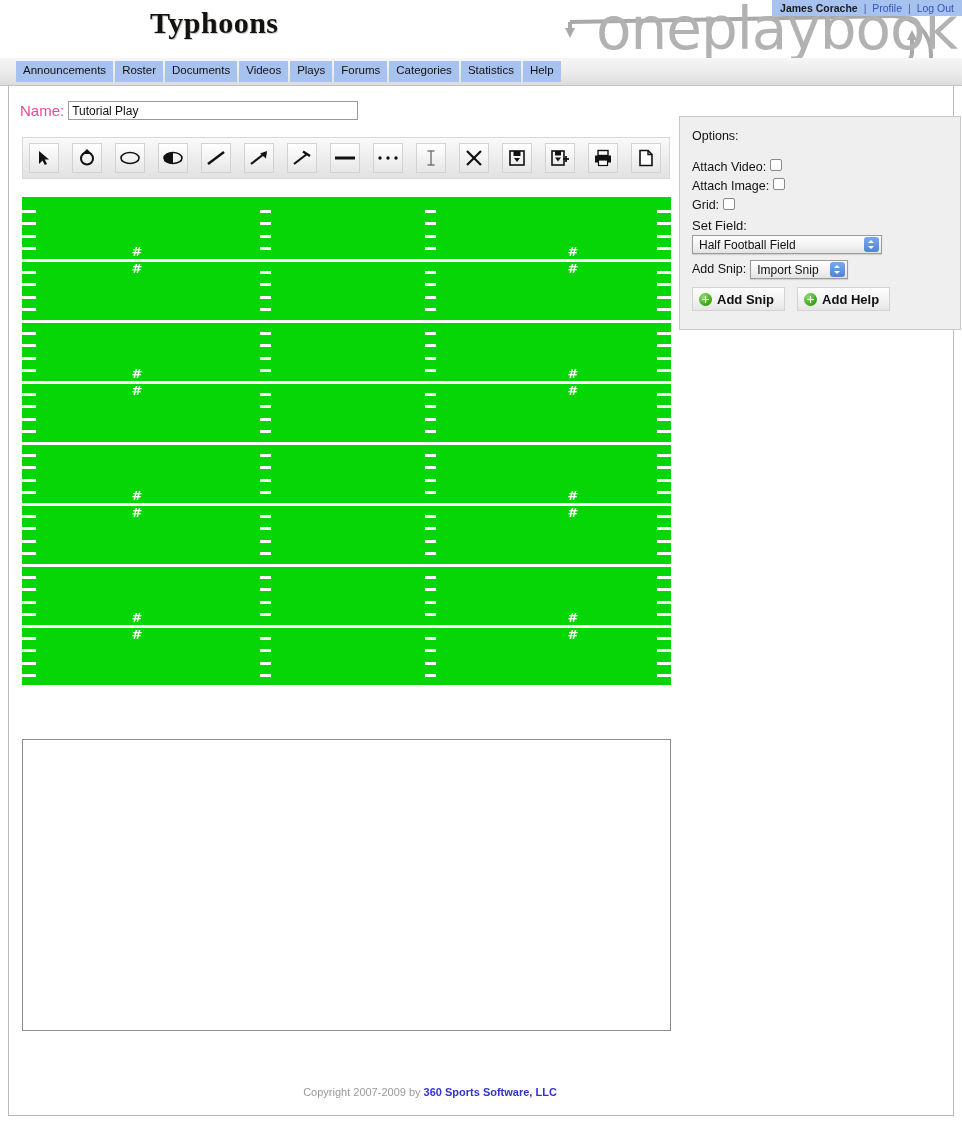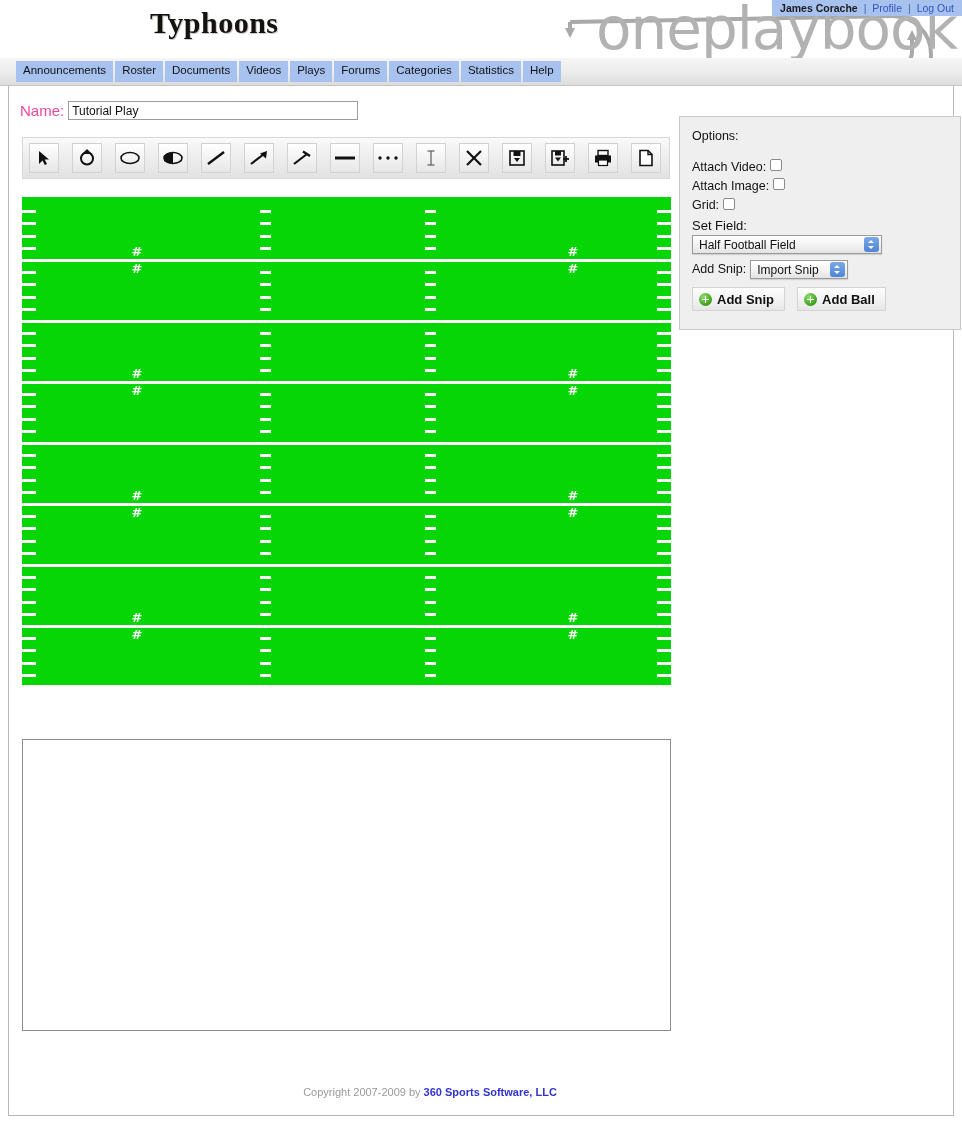--- a/index.html
+++ b/index.html
@@ -563,21 +563,21 @@
       <div class="sel" id="set-field-select">
         <span>Half Football Field</span>
         <span class="stepper"></span>
       </div>
 
       <div class="opt-row" style="margin-top:6px">
         <label>Add Snip:</label><span class="sel" id="add-snip-select"><span>Import Snip</span><span class="stepper"></span></span>
       </div>
 
       <div id="opt-buttons">
-        <span class="optbtn"><span class="plus"></span><span>Add Snip</span></span><span class="optbtn"><span class="plus"></span><span>Add Ball</span></span>
+        <span class="optbtn"><span class="plus"></span><span>Add Snip</span></span><span class="optbtn"><span class="plus"></span><span>Add Help</span></span>
       </div>
     </div>
 
     <div id="notes-box"></div>
 
     <div id="footer">
       <span>Copyright 2007-2009 by </span><a href="#">360 Sports Software, LLC</a>
     </div>
 
   </div>

